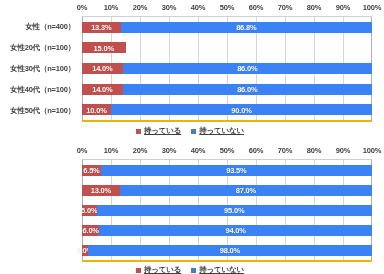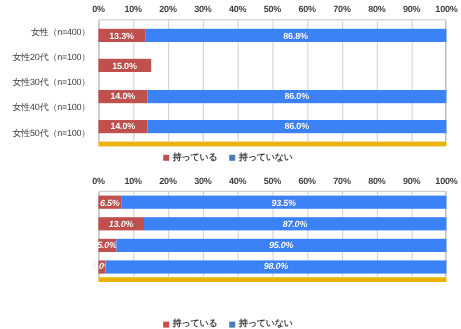--- a/index.html
+++ b/index.html
@@ -34,21 +34,21 @@
     white-space:nowrap;
     letter-spacing:-0.2px;
   }
 
   
   .plot{
     position:absolute;
     left:82px;right:12px;
     background:#ffffff;
     border-top:1px solid #d0d0d0;
-    border-bottom:4px solid #eab308;
+    border-bottom:2px solid #eab308;
     box-sizing:border-box;
   }
   .gridlines{
     position:absolute;
     inset:0;
     pointer-events:none;
   }
   .gridline{
     position:absolute;
     top:0;bottom:0;
@@ -107,36 +107,37 @@
     width:78px;
     display:flex;
     flex-direction:column;
   }
   .ylabel{
     flex:1 1 0;
     display:flex;
     align-items:center;
     justify-content:flex-end;
     font-size:7.5px;
-    font-weight:normal;
+    font-weight:bold;
     color:#3f3f3f;
     white-space:nowrap;
     letter-spacing:-0.2px;
     padding-right:3px;
     box-sizing:border-box;
   }
 
   
   .legend{
     position:absolute;
     left:0;right:4px;
     display:flex;
     justify-content:center;
     align-items:center;
     gap:10px;
+    text-decoration:underline;
   }
   .legend-item{
     display:flex;
     align-items:center;
     gap:3px;
     font-size:7.5px;
     font-weight:bold;
     color:#3f3f3f;
     white-space:nowrap;
     letter-spacing:-0.2px;
@@ -220,20 +221,30 @@
         <div class="row">
           <div class="bar-wrap">
             <div class="seg red" style="width: 14%;">
               <span class="val">14.0%</span>
             </div>
             <div class="seg blue" style="width: 86%;">
               <span class="val">86.0%</span>
             </div>
           </div>
         </div>
+        <div class="row">
+          <div class="bar-wrap">
+            <div class="seg red" style="width: 10%;">
+              <span class="val">10.0%</span>
+            </div>
+            <div class="seg blue" style="width: 90%;">
+              <span class="val">90.0%</span>
+            </div>
+          </div>
+        </div>
       </div>
   </div>
 
   <div class="legend" id="legend-female" style="top:126px;">
       <div class="legend-item">
         <span class="legend-swatch red"></span>
         <span>持っている</span>
       </div>
       <div class="legend-item">
         <span class="legend-swatch blue"></span>
@@ -252,21 +263,21 @@
       <div class="axis-tick" style="left: 40%;">40%</div>
       <div class="axis-tick" style="left: 50%;">50%</div>
       <div class="axis-tick" style="left: 60%;">60%</div>
       <div class="axis-tick" style="left: 70%;">70%</div>
       <div class="axis-tick" style="left: 80%;">80%</div>
       <div class="axis-tick" style="left: 90%;">90%</div>
       <div class="axis-tick" style="left: 100%;">100%</div>
     </div>
 
 
-  <div class="plot" id="plot-male" style="top:19px;height:76px;font-style:italic;">
+  <div class="plot" id="plot-male" style="top:19px;height:103px;">
     <div class="gridlines" id="grid-male">
         <div class="gridline axis0" style="left: calc(0% + 0px);"></div>
         <div class="gridline" style="left: calc(10% + 0px);"></div>
         <div class="gridline" style="left: calc(20% + 0px);"></div>
         <div class="gridline" style="left: calc(30% + 0px);"></div>
         <div class="gridline" style="left: calc(40% + 0px);"></div>
         <div class="gridline" style="left: calc(50% + 0px);"></div>
         <div class="gridline" style="left: calc(60% + 0px);"></div>
         <div class="gridline" style="left: calc(70% + 0px);"></div>
         <div class="gridline" style="left: calc(80% + 0px);"></div>
@@ -299,20 +310,30 @@
             <div class="seg red" style="width: 5%;">
               <span class="val">5.0%</span>
             </div>
             <div class="seg blue" style="width: 95%;">
               <span class="val">95.0%</span>
             </div>
           </div>
         </div>
         <div class="row">
           <div class="bar-wrap">
+            <div class="seg red" style="width: 6%;">
+              <span class="val">6.0%</span>
+            </div>
+            <div class="seg blue" style="width: 94%;">
+              <span class="val">94.0%</span>
+            </div>
+          </div>
+        </div>
+        <div class="row">
+          <div class="bar-wrap">
             <div class="seg red" style="width: 2%;">
               <span class="val">2.0%</span>
             </div>
             <div class="seg blue" style="width: 98%;">
               <span class="val">98.0%</span>
             </div>
           </div>
         </div>
       </div>
   </div>

